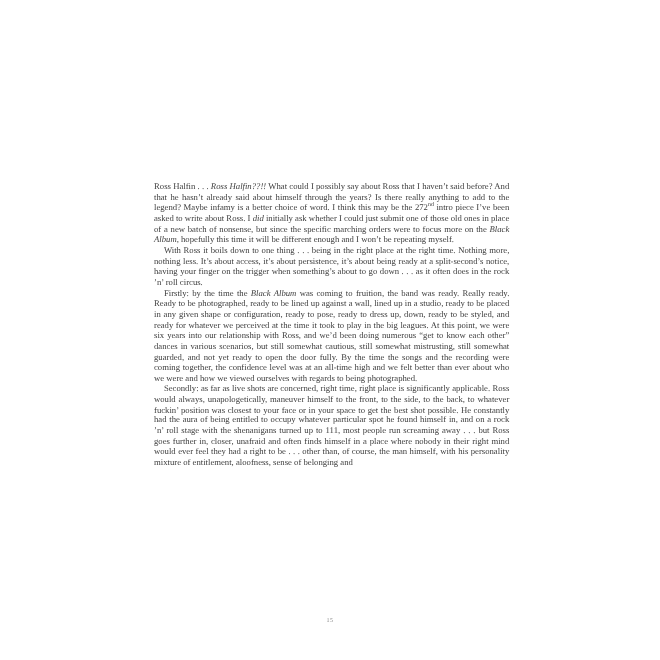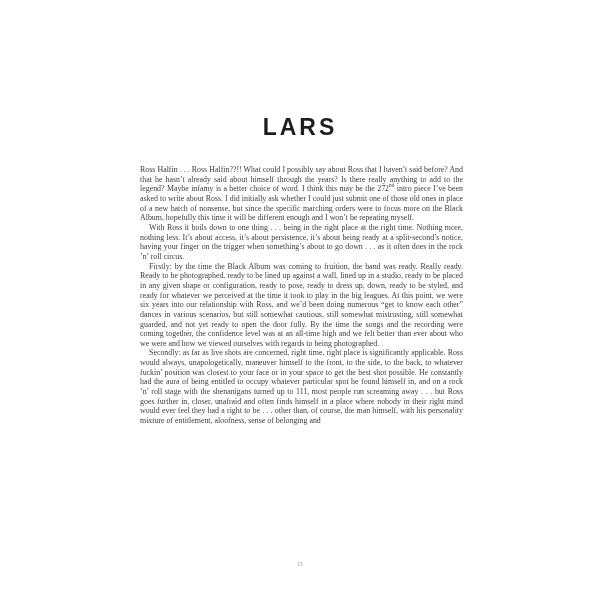--- a/index.html
+++ b/index.html
@@ -38,42 +38,41 @@
     line-height: 9.65px;
     text-align: justify;
   }
   .body-text p {
     margin: 0;
     padding: 0;
   }
   .body-text p.indent {
     text-indent: 9px;
   }
-  .italic { }
+  .italic { font-style: italic; }
   .super {
     vertical-align: super;
     font-size: 68%;
     line-height: 0;
   }
   .pagenum {
     position: absolute;
     top: 561px;
     left: 0;
     width: 600px;
     text-align: center;
     font-size: 5.5px;
     color: #8a8a8a;
     letter-spacing: 0.5px;
   }
 </style>
 </head>
 <body>
 
 <div class="page">
-  <h1 class="title">LARS</h1>
 
   <div class="body-text" id="body-text">
       <p><span>Ross Halfin . . . </span><span class="italic">Ross Halfin??!!</span><span> What could I possibly say about Ross that I haven’t said before? And that he hasn’t already said about himself through the years? Is there really anything to add to the legend? Maybe infamy is a better choice of word. I think this may be the 272</span><span class="super">nd</span><span> intro piece I’ve been asked to write about Ross. I </span><span class="italic">did</span><span> initially ask whether I could just submit one of those old ones in place of a new batch of nonsense, but since the specific marching orders were to focus more on the </span><span class="italic">Black Album</span><span>, hopefully this time it will be different enough and I won’t be repeating myself.</span></p>
       <p class="indent"><span>With Ross it boils down to one thing . . . being in the right place at the right time. Nothing more, nothing less. It’s about access, it’s about persistence, it’s about being ready at a split-second’s notice, having your finger on the trigger when something’s about to go down . . . as it often does in the rock ’n’ roll circus.</span></p>
       <p class="indent"><span>Firstly: by the time the </span><span class="italic">Black Album</span><span> was coming to fruition, the band was ready. Really ready. Ready to be photographed, ready to be lined up against a wall, lined up in a studio, ready to be placed in any given shape or configuration, ready to pose, ready to dress up, down, ready to be styled, and ready for whatever we perceived at the time it took to play in the big leagues. At this point, we were six years into our relationship with Ross, and we’d been doing numerous “get to know each other” dances in various scenarios, but still somewhat cautious, still somewhat mistrusting, still somewhat guarded, and not yet ready to open the door fully. By the time the songs and the recording were coming together, the confidence level was at an all-time high and we felt better than ever about who we were and how we viewed ourselves with regards to being photographed.</span></p>
       <p class="indent"><span>Secondly: as far as live shots are concerned, right time, right place is significantly applicable. Ross would always, unapologetically, maneuver himself to the front, to the side, to the back, to whatever fuckin’ position was closest to your face or in your space to get the best shot possible. He constantly had the aura of being entitled to occupy whatever particular spot he found himself in, and on a rock ’n’ roll stage with the shenanigans turned up to 111, most people run screaming away . . . but Ross goes further in, closer, unafraid and often finds himself in a place where nobody in their right mind would ever feel they had a right to be . . . other than, of course, the man himself, with his personality mixture of entitlement, aloofness, sense of belonging and</span></p>
     </div>
 
   <div class="pagenum">15</div>
 </div>

